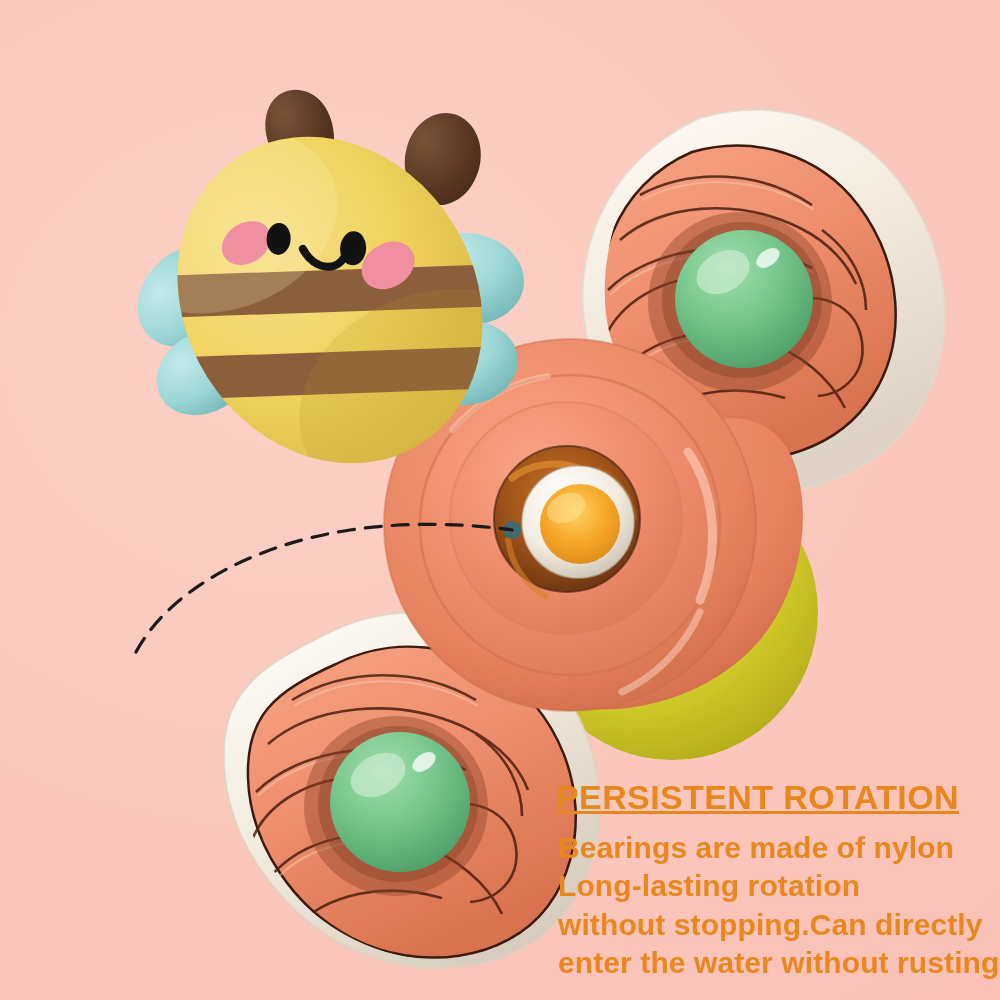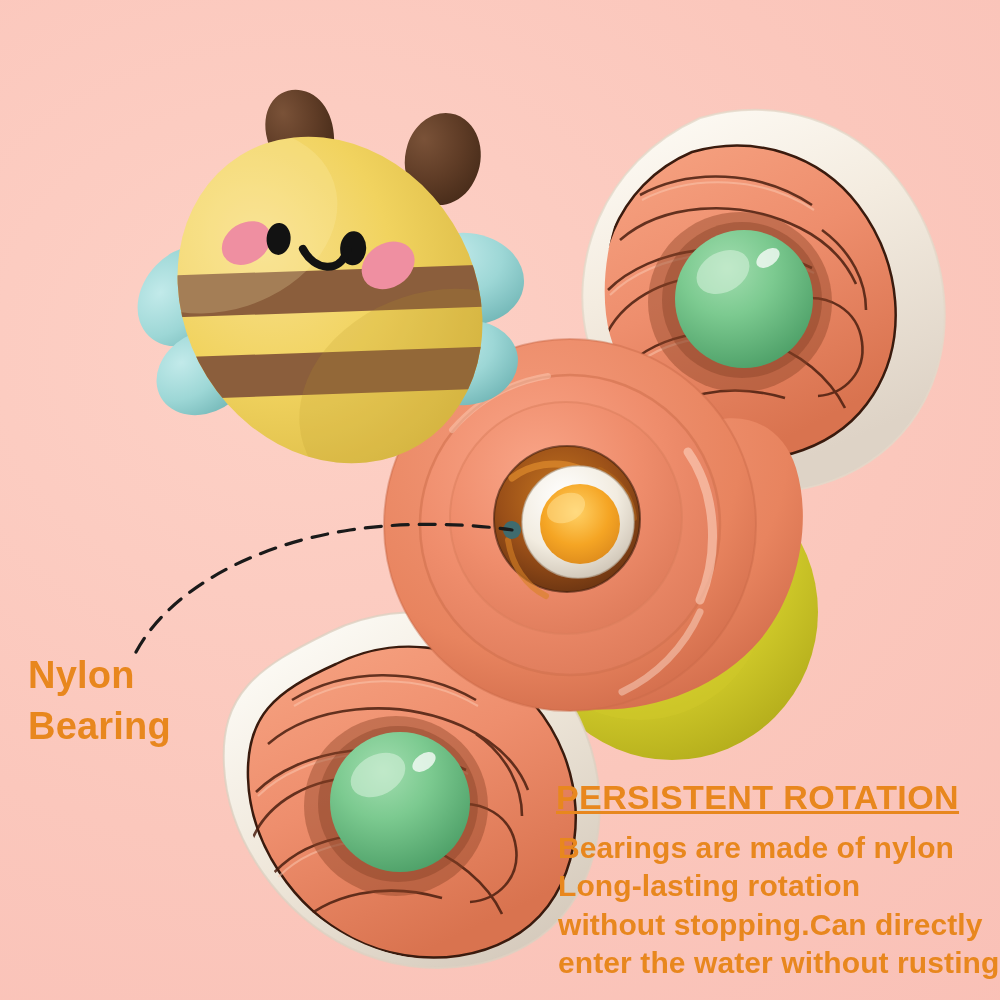--- a/index.html
+++ b/index.html
@@ -291,24 +291,20 @@
         <ellipse cx="300" cy="226" rx="12" ry="16" fill="#121212" transform="rotate(22 300 226)"></ellipse>
         <ellipse cx="368" cy="258" rx="13" ry="17" fill="#121212" transform="rotate(22 368 258)"></ellipse>
 
         <path d="M320 243 C324 268 348 278 362 258" stroke="#121212" stroke-width="8" fill="none" stroke-linecap="round"></path>
       </g>
     </g>
 
     <path d="M136 652 C168 592 250 545 350 530 C410 521 470 524 512 530" fill="none" stroke="#1a1a1a" stroke-width="3.2" stroke-dasharray="16 11" stroke-linecap="round"></path>
   </svg>
 
-  <div class="txt" id="nylon-label">
-    <div>Nylon</div>
-    <div>Bearing</div>
-  </div>
 
   <div class="txt" id="headline">PERSISTENT ROTATION</div>
 
   <div class="txt" id="body-copy">
     <div>Bearings are made of nylon</div>
     <div>Long-lasting rotation</div>
     <div>without stopping.Can directly</div>
     <div>enter the water without rusting</div>
   </div>
 

